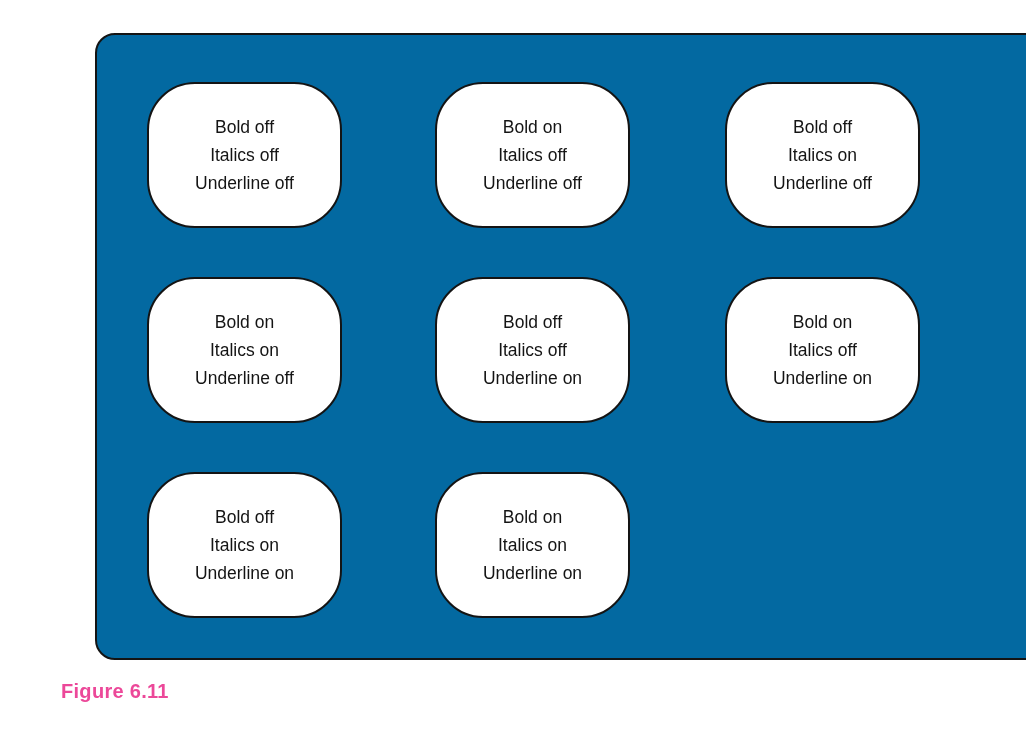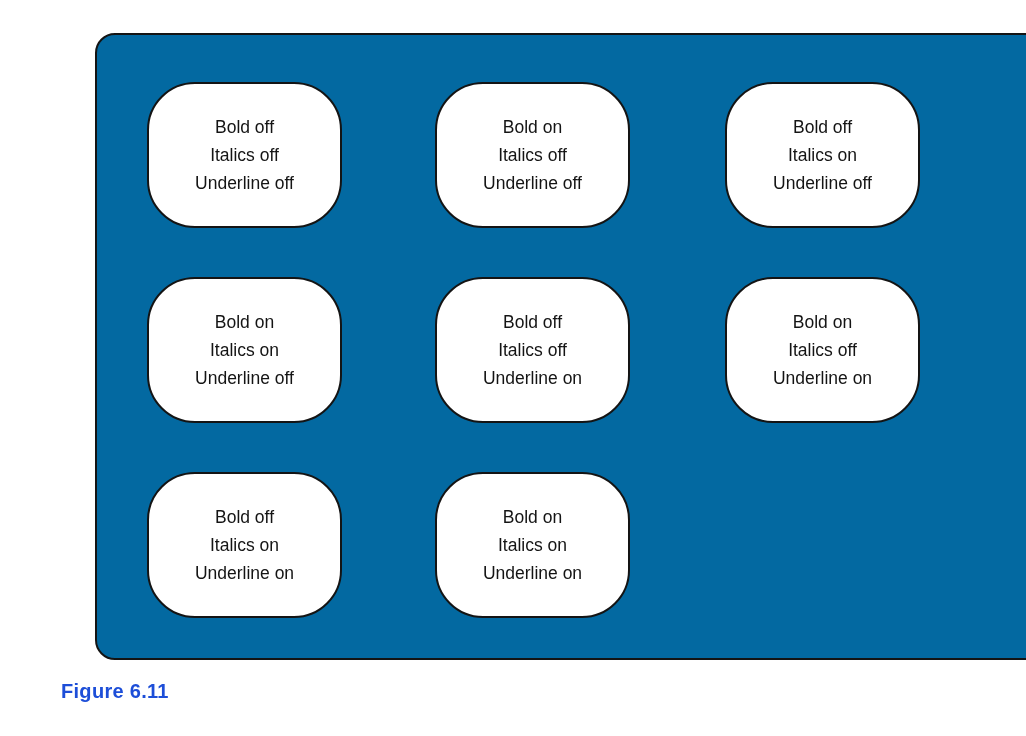--- a/index.html
+++ b/index.html
@@ -54,21 +54,21 @@
   .b5 { left: 628px; top: 242px; }
   .b6 { left: 50px;  top: 437px; }
   .b7 { left: 338px; top: 437px; }
   .caption {
     position: absolute;
     left: 61px;
     top: 680px;
     font-size: 20px;
     font-weight: bold;
     letter-spacing: 0.3px;
-    color: #1d4ed8;
+    color: #ec4899;
   }
 </style>
 </head>
 <body>
 
 <div class="page">
 
   <div class="outer-box">
 
     <div class="state-box b0">

